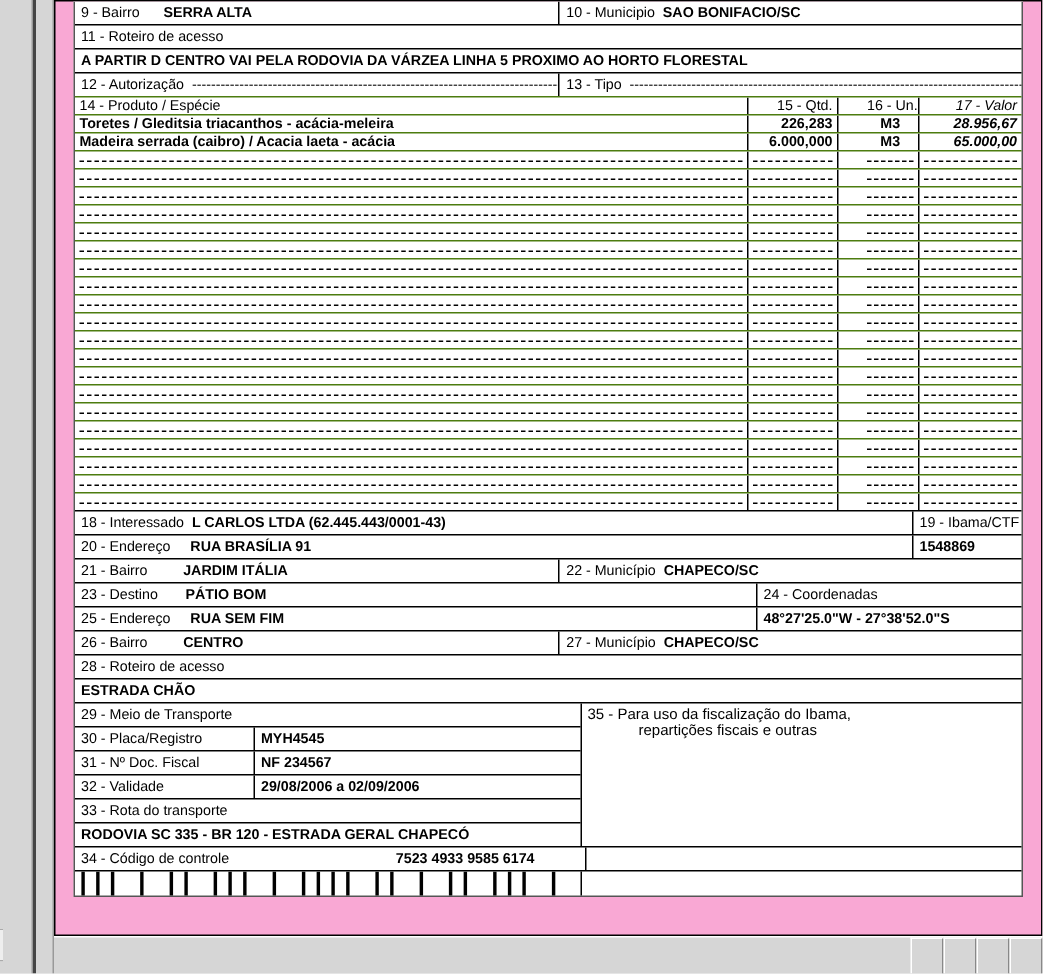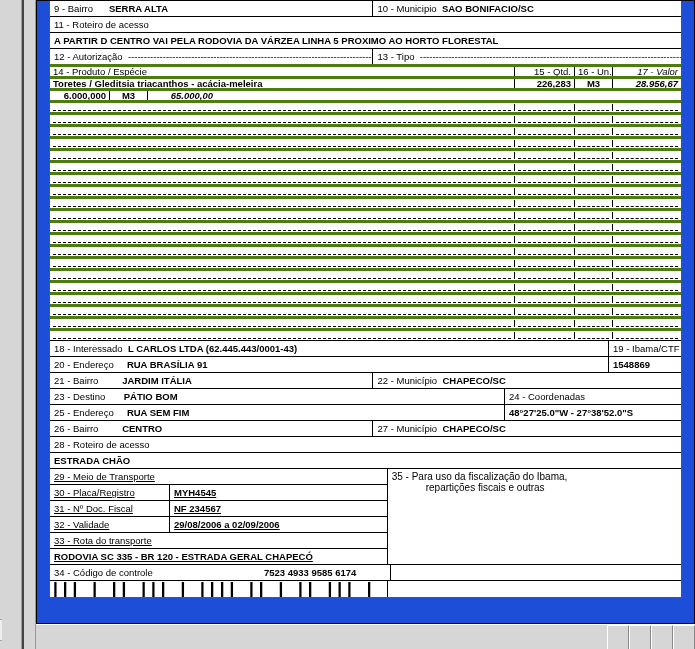--- a/index.html
+++ b/index.html
@@ -1,45 +1,45 @@
 <!DOCTYPE html>
 <html><head>
 <meta charset="utf-8">
 <style>
   * { box-sizing: border-box; margin: 0; padding: 0; }
   body { background: #d6d6d6; font-family: Arial, sans-serif; font-size: 10px; overflow: hidden; }
   .app { display: flex; height: 649px; width: 695px; }
   .left-tab { width: 22px; background: #d6d6d6; border-right: 1px solid #999; position: relative; }
   .tab-label { position: absolute; bottom: 8px; left: 2px; transform: rotate(-90deg); transform-origin: left bottom; font-size: 10px; color: #333; background:#eee; border:1px solid #aaa; border-bottom:none; padding:2px 6px 0px 6px; border-radius:4px 4px 0 0;}
   .scroll-gutter { width: 14px; background: #d6d6d6; border-left: 2px inset #999; border-right:1px solid #999; }
-  .viewport { flex: 1; background: #1d4ed8; border: 1px solid #000; padding: 0; position: relative; height: 624px; overflow: hidden; }
+  .viewport { flex: 1; background: #f9a8d4; border: 1px solid #000; padding: 0; position: relative; height: 624px; overflow: hidden; }
   .page { position: absolute; top: -1px; left: 0; right: 0; }
   .doc { margin: 0 12px; border: 1px solid #555; background:#fff; }
   .row { display: flex; border-top: 1px solid #000; font-size: 9.5px; }
   .row:first-child { border-top: none; }
   .cell { padding: 2px 4px; border-right: 1px solid #000; white-space: nowrap; overflow: hidden; }
   .cell:last-child { border-right: none; }
   .lbl { font-weight: normal; }
   .val { font-weight: bold; }
   .dashed-fill::after { content: "-------------------------------------------------------------------------------------------------------------------------------------------"; letter-spacing:0px; color:#000; display:inline; overflow:hidden; }
   .num { text-align: left; }
   .center { text-align: center; }
   .barcode { font-family: "Courier New", monospace; letter-spacing: -1px; font-size: 18px; line-height: 14px; font-weight:bold; color:#000; }
   .footer-bar { height: 25px; background: #d6d6d6; border-top:1px solid #fff; display:flex; justify-content:flex-end; }
   .footer-btn { width:22px; border-left:1px solid #fff; border-right:1px solid #888; border-top:1px solid #fff;}
   .wide { flex:1; }
-  .gridrow { display:flex; border-top:3px solid #4d7c0f; height:12px; overflow:hidden;align-items:center;}
+  .gridrow { display:flex; border-top:1px solid #4d7c0f; height:12px; overflow:hidden;}
   .gc { border-right:1px solid #000; overflow:hidden; white-space:nowrap; padding:0 3px; font-size:9.5px; line-height:12px;}
   .gc.dash { text-decoration: none; }
   .gc.dash span { display:block; width:100%; border-top:1px dashed #000; margin-top:6px;}
   .header-row .gc { font-size:9.5px; }
   .data-row .gc.prod { font-weight:bold; }
   .prodcol { flex:1; }
   .qcol { width:60px; text-align:right; }
-  .ucol { width:38px; text-align:center; }
+  .ucol { width:38px; text-align:center;margin-left:16px; }
   .vcol { width:68px; text-align:right; border-right:none;font-style:italic;}
 </style>
 </head>
 <body>
 
 <div class="app">
   <div class="left-tab">
     <div class="tab-label">ts</div>
   </div>
   <div class="scroll-gutter"></div>
@@ -77,20 +77,21 @@
           </div>
 
           <div id="items-container">
               <div class="gridrow data-row">
                 <div class="gc prodcol prod">Toretes / Gleditsia triacanthos - acácia-meleira</div>
                 <div class="gc qcol prod">226,283</div>
                 <div class="gc ucol prod">M3</div>
                 <div class="gc vcol prod">28.956,67</div>
               </div>
               <div class="gridrow data-row">
+                <div class="gc prodcol prod">Madeira serrada (caibro) / Acacia laeta - acácia</div>
                 <div class="gc qcol prod">6.000,000</div>
                 <div class="gc ucol prod">M3</div>
                 <div class="gc vcol prod">65.000,00</div>
               </div>
               <div class="gridrow">
                 <div class="gc prodcol dash">
                   <span></span>
                 </div>
                 <div class="gc qcol dash">
                   <span></span>
@@ -417,21 +418,21 @@
           </div>
 
           <div class="row">
               <div class="cell wide"><span class="lbl">28 - Roteiro de acesso</span></div>
             </div>
           <div class="row">
               <div class="cell wide val">ESTRADA CHÃO</div>
             </div>
 
           <div style="display:flex; border-top:1px solid #000;">
-            <div style="flex:1.18;text-decoration:underline;">
+            <div style="flex:1.18;">
               <div class="row" style="border-top:none;">
                   <div class="cell" style="width:120px">29 - Meio de Transporte</div>
                 </div>
               <div class="row">
                   <div class="cell" style="width:120px">30 - Placa/Registro</div>
                   <div class="cell wide val">MYH4545</div>
                 </div>
               <div class="row">
                   <div class="cell" style="width:120px">31 - Nº Doc. Fiscal</div>
                   <div class="cell wide val">NF 234567</div>

